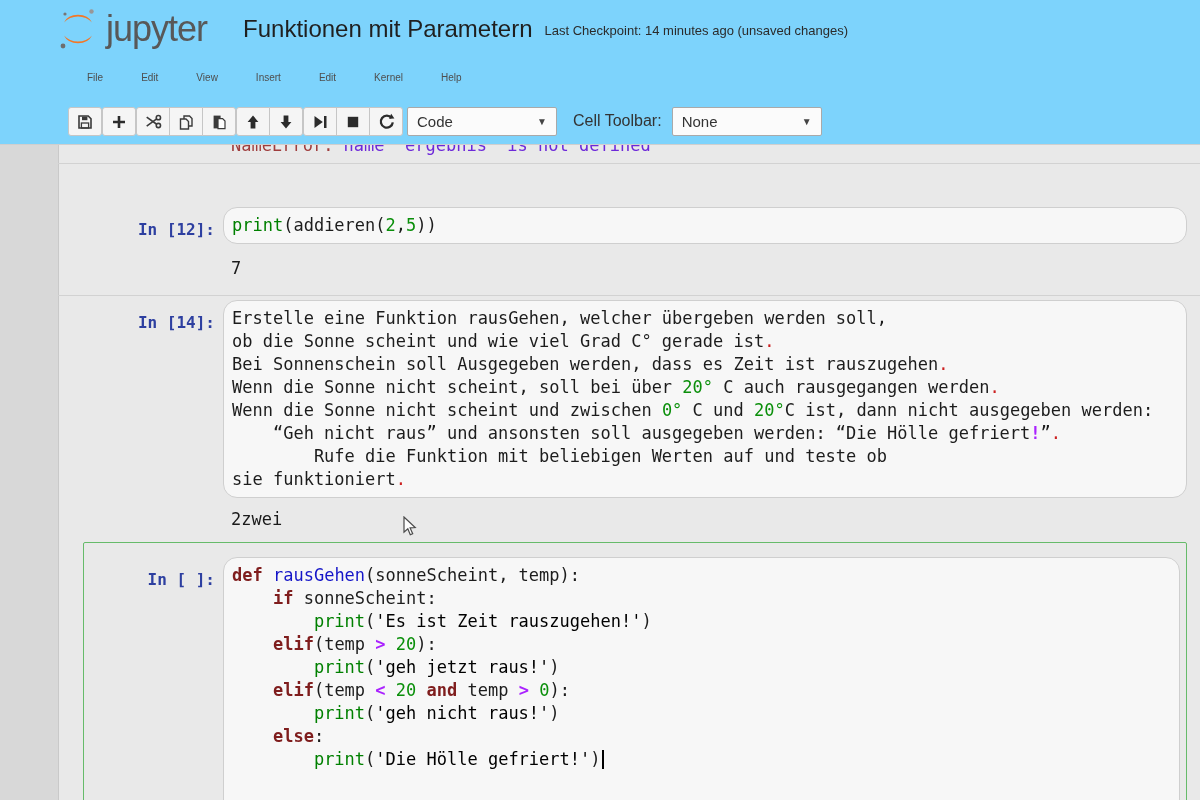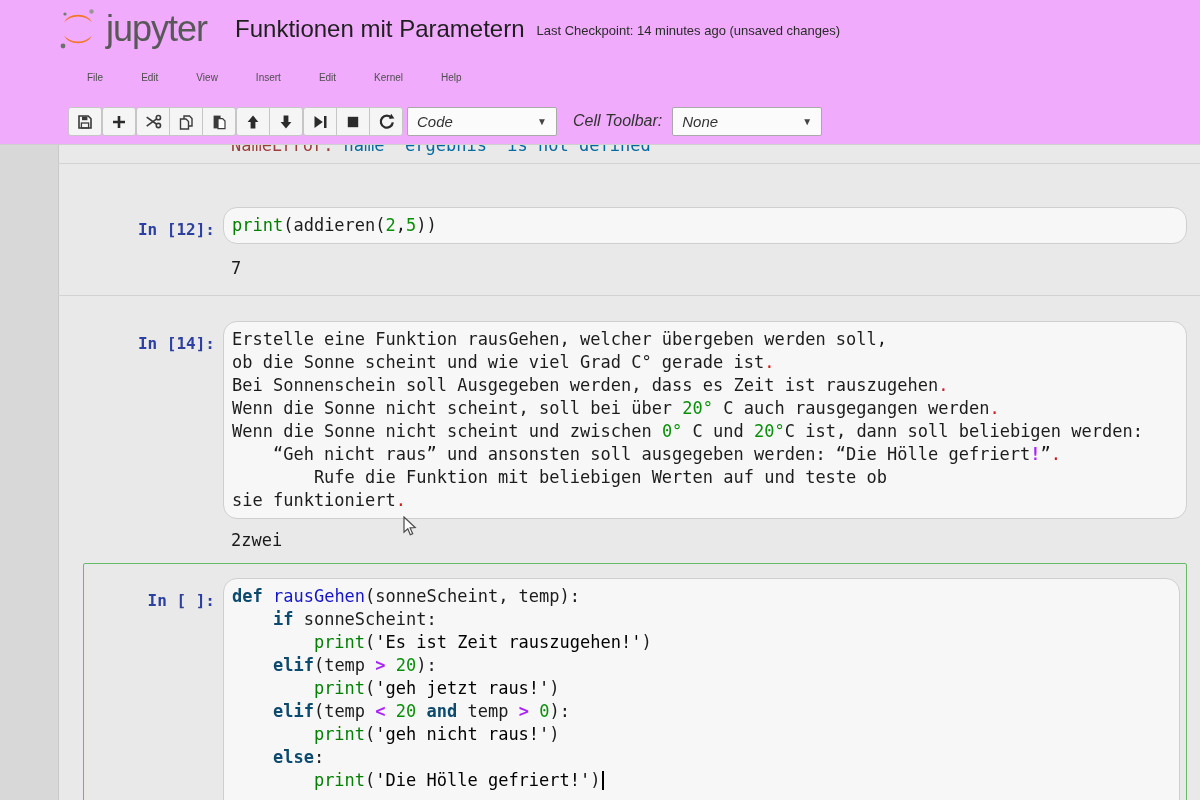--- a/index.html
+++ b/index.html
@@ -2,30 +2,30 @@
 <html><head>
 <meta charset="utf-8">
 <style>
   * { box-sizing: border-box; }
   html,body { margin:0; padding:0; }
   body {
     width:1200px; height:800px; overflow:hidden; position:relative;
     background:#d8d8d8; font-family:"Liberation Sans", sans-serif;
   }
   
-  .chrome { background:#f0abfc; }
+  .chrome { background:#7dd3fc; }
   .app-header { height:57px; display:flex; align-items:center; padding-left:58px; }
   .logo-wrap { display:flex; align-items:center; cursor:pointer; }
   .logo-word { font-size:36px; color:#585858; letter-spacing:-1px; margin-left:8px; }
-  .nb-title { font-size:24px; color:#1f1f1f; margin-left:28px; }
+  .nb-title { font-size:24px; color:#1f1f1f; margin-left:36px; }
   .checkpoint { font-size:13px; color:#2b2b2b; margin-left:12px; position:relative; top:2px; }
   .menu-bar { height:42px; display:flex; align-items:center; padding-left:68px; }
   .menu-item { padding:0 19px; font-size:10px; color:#4e4e4e; cursor:pointer; line-height:42px; }
   .toolbar { height:46px; padding:8px 0 12px 68px; display:flex; align-items:flex-start; 
-             border-bottom:1px solid #cfcfcf;font-style:italic; }
+             border-bottom:1px solid #cfcfcf; }
   .btn { width:34px; height:29px; background:#f5f5f5; border:1px solid #c6c6c6; border-radius:3px;
          display:flex; align-items:center; justify-content:center; cursor:pointer; }
   .btn-group { display:flex; }
   .btn-group .btn { border-radius:0; margin-left:-1px; }
   .btn-group .btn:first-child { border-radius:3px 0 0 3px; margin-left:0; }
   .btn-group .btn:last-child { border-radius:0 3px 3px 0; }
   .select { height:29px; width:150px; background:#fbfbfb; border:1px solid #a9a9a9; border-radius:2px;
             display:flex; align-items:center; justify-content:space-between; padding:0 9px;
             font-size:15px; color:#333; cursor:pointer; }
   .select .caret { font-size:10px; color:#444; }
@@ -47,29 +47,29 @@
   .outgutter { width:140px; flex:none; }
   .outtext { padding:2px 8px; font-size:17px; line-height:23px; color:#1a1a1a; white-space:pre; }
   .sep { height:1px; background:#d2d2d2; margin:6px -13px 0 -25px; }
   .err-clip { height:13px; overflow:hidden; margin-left:148px; }
   .err-clip .cm-line { margin-top:-10px; font-size:17px; }
   .cell.selected { border:1px solid #66bb6a; border-radius:2px; padding:14px 6px 6px; margin-top:9px; }
   .cell.selected .prompt { width:133px; }
   .cell.selected .inputbox { height:268px; }
   
   .tk-p { color:#1c1c1c; }
-  .tk-k { color:#0c4a6e; font-weight:bold; }
+  .tk-k { color:#7f1d1d; font-weight:bold; }
   .tk-b { color:#008000; }
   .tk-d { color:#1515c8; }
   .tk-n { color:#0a8f0a; }
   .tk-s { color:#000000; }
   .tk-o { color:#aa22ff; font-weight:bold; }
   .tk-e { color:#cc2020; }
   .tk-ansired { color:#9f3d3d; }
-  .tk-ansigreen { color:#0369a1; }
+  .tk-ansigreen { color:#6d28d9; }
   .text-cursor { display:inline-block; width:2px; height:19px; background:#000;
                  vertical-align:text-bottom; margin-left:1px; }
   .mouse-cursor { position:absolute; left:403px; top:516px; z-index:50; pointer-events:none; }
   .ibtn svg { display:block; }
 </style>
 </head>
 <body>
 
 <div class="chrome app-header">
   <div class="logo-wrap">
@@ -187,28 +187,28 @@
       <div class="inputbox">
           <div class="cm-line"><span class="tk-b">print</span><span class="tk-p">(addieren(</span><span class="tk-n">2</span><span class="tk-p">,</span><span class="tk-n">5</span><span class="tk-p">))</span></div>
         </div>
     </div>
     <div class="outrow" style="margin-top:11px">
       <div class="outgutter"></div>
       <div class="outtext">7</div>
     </div>
     <div class="sep" style="margin-top:13px"></div>
 
-    <div class="cell" style="margin-top:25px">
+    <div class="cell" style="margin-top:4px">
       <div class="prompt">In [14]:</div>
       <div class="inputbox">
           <div class="cm-line"><span class="tk-p">Erstelle eine Funktion rausGehen, welcher übergeben werden soll,</span></div>
           <div class="cm-line"><span class="tk-p">ob die Sonne scheint und wie viel Grad C° gerade ist</span><span class="tk-e">.</span></div>
           <div class="cm-line"><span class="tk-p">Bei Sonnenschein soll Ausgegeben werden, dass es Zeit ist rauszugehen</span><span class="tk-e">.</span></div>
           <div class="cm-line"><span class="tk-p">Wenn die Sonne nicht scheint, soll bei über </span><span class="tk-n">20°</span><span class="tk-p"> C auch rausgegangen werden</span><span class="tk-e">.</span></div>
-          <div class="cm-line"><span class="tk-p">Wenn die Sonne nicht scheint und zwischen </span><span class="tk-n">0°</span><span class="tk-p"> C und </span><span class="tk-n">20°</span><span class="tk-p">C ist, dann soll beliebigen werden:</span></div>
+          <div class="cm-line"><span class="tk-p">Wenn die Sonne nicht scheint und zwischen </span><span class="tk-n">0°</span><span class="tk-p"> C und </span><span class="tk-n">20°</span><span class="tk-p">C ist, dann nicht ausgegeben werden:</span></div>
           <div class="cm-line"><span class="tk-p">    “Geh nicht raus” und ansonsten soll ausgegeben werden: “Die Hölle gefriert</span><span class="tk-o">!</span><span class="tk-p">”</span><span class="tk-e">.</span></div>
           <div class="cm-line"><span class="tk-p">        Rufe die Funktion mit beliebigen Werten auf und teste ob</span></div>
           <div class="cm-line"><span class="tk-p">sie funktioniert</span><span class="tk-e">.</span></div>
         </div>
     </div>
     <div class="outrow" style="margin-top:8px">
       <div class="outgutter"></div>
       <div class="outtext">2zwei</div>
     </div>
 

